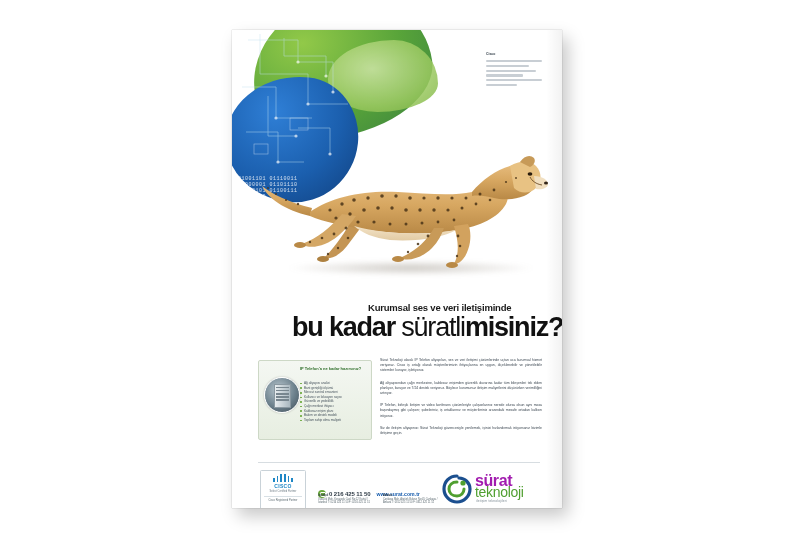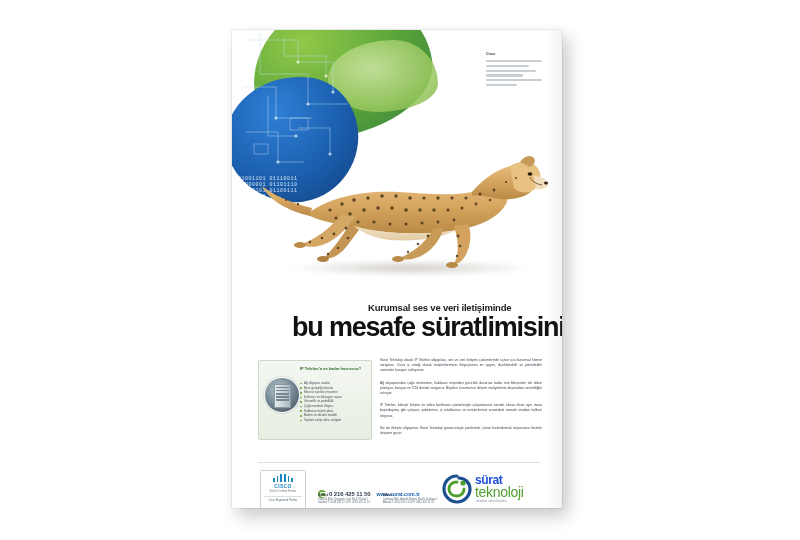--- a/index.html
+++ b/index.html
@@ -163,21 +163,21 @@
     left: 60px;
     top: 282px;
     font-size: 27px;
     font-weight: bold;
     color: #111111;
     letter-spacing: -1.2px;
     white-space: nowrap;
     line-height: 30px;
   }
   .headline-big .light {
-    font-weight: 700;
+    font-weight: 400;
   }
 
   
   .body-copy {
     position: absolute;
     left: 148px;
     top: 328px;
     width: 162px;
     color: #3a4650;
   }
@@ -387,23 +387,23 @@
     position: absolute;
     left: 0;
     top: 4px;
     width: 30px;
     height: 30px;
   }
   .sur-logo .s-name {
     position: absolute;
     left: 33px;
     top: 4px;
-    font-size: 12px;
-    font-weight: bold;
-    color: #1d4ed8;
+    font-size: 16px;
+    font-weight: bold;
+    color: #a21caf;
     letter-spacing: -0.4px;
     line-height: 13px;
   }
   .sur-logo .s-sub {
     position: absolute;
     left: 33px;
     top: 17px;
     font-size: 14px;
     color: #4f9f2f;
     letter-spacing: -0.3px;
@@ -566,21 +566,21 @@
             <circle cx="28" cy="62" r="1.1"></circle>
           <circle cx="18" cy="56" r="1"></circle>
             <circle cx="10" cy="50" r="0.9"></circle>
           <circle cx="248" cy="44" r="1.1"></circle>
             <circle cx="258" cy="40" r="1"></circle>
         </g>
       </svg>
     </div>
 
     <div class="headline-small">Kurumsal ses ve veri iletişiminde</div>
-    <div class="headline-big"><span>bu mesafe </span><span class="light">süratli</span><span>misiniz?</span></div>
+    <div class="headline-big"><span>bu kadar </span><span class="light">süratli</span><span>misiniz?</span></div>
 
     <div class="body-copy">
       <p>Sürat Teknoloji olarak IP Telefon altyapıları, ses ve veri iletişimi çözümlerinde uçtan uca kurumsal hizmet veriyoruz. Cisco iş ortağı olarak müşterilerimizin ihtiyaçlarına en uygun, ölçeklenebilir ve yönetilebilir sistemleri kuruyor, işletiyoruz.</p>
       <p>Ağ altyapısından çağrı merkezine, kablosuz erişimden güvenlik duvarına kadar tüm bileşenleri tek elden planlıyor, kuruyor ve 7/24 destek veriyoruz. Böylece kurumunuz iletişim maliyetlerini düşürürken verimliliğini artırıyor.</p>
       <p>IP Telefon, birleşik iletişim ve video konferans çözümleriyle çalışanlarınız nerede olursa olsun aynı masa başındaymış gibi çalışsın; şubeleriniz, iş ortaklarınız ve müşterileriniz arasındaki mesafe ortadan kalksın istiyoruz.</p>
       <p>Siz de iletişim altyapınızı Sürat Teknoloji güvencesiyle yenilemek, işinizi hızlandırmak istiyorsanız bizimle iletişime geçin.</p>
     </div>
 
     <div class="infobox">
       <div class="ib-photo">

